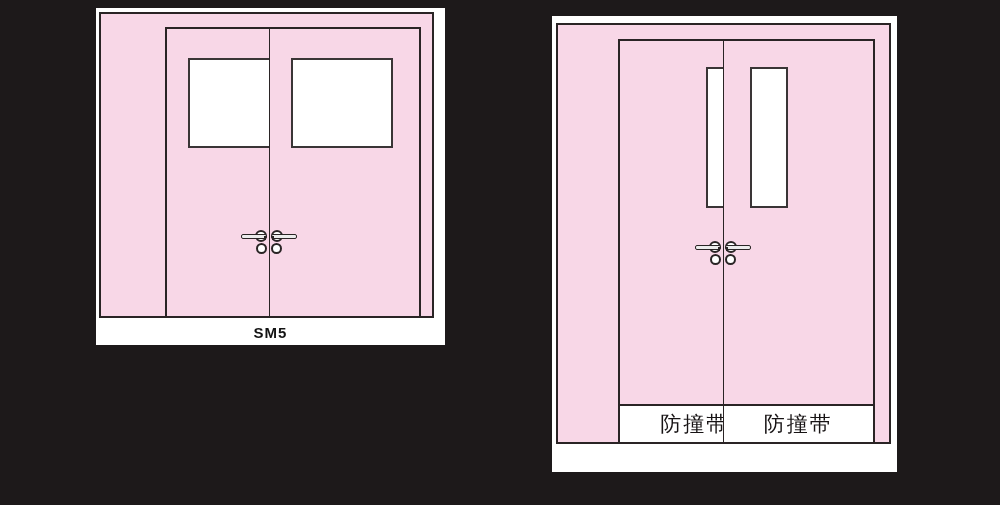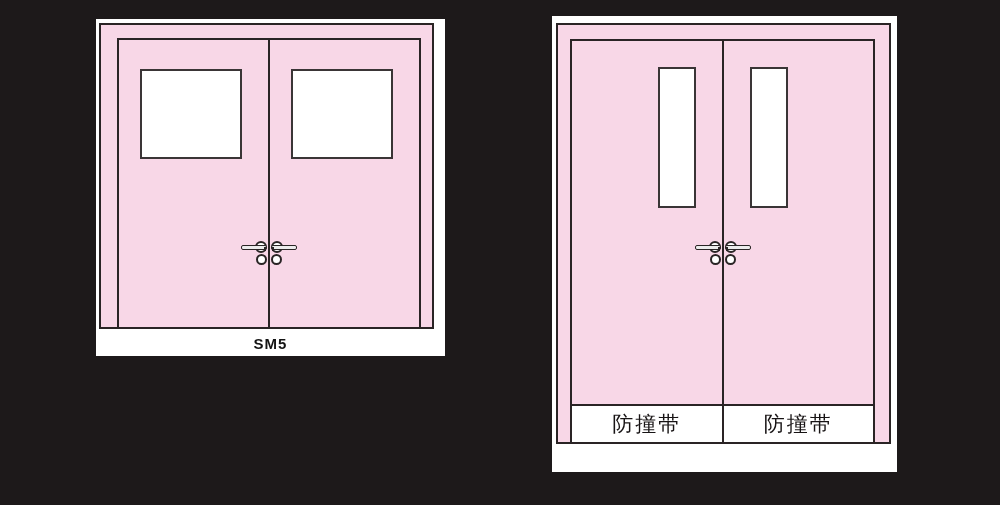--- a/index.html
+++ b/index.html
@@ -5,40 +5,41 @@
   * { margin:0; padding:0; box-sizing:border-box; }
   html,body { width:1000px; height:505px; overflow:hidden; }
   body {
     position:relative;
     background: var(--background, #1d191a);
     font-family: "Liberation Sans", sans-serif;
   }
 
   
   .figure { position:absolute; background: var(--panel-white, #ffffff); }
-  .fig1 { left:96px;  top:19px; width:349px; height:337px;padding-left:20px; }
+  .fig1 { left:96px;  top:8px; width:349px; height:337px;padding-left:20px; }
   .fig2 { left:552px; top:16px; width:345px; height:456px; }
 
   .frame {
     position:absolute;
     background: var(--door-pink, #f8d7e7);
     border: 2px solid var(--outline-dark, #2a2425);
   }
   .fig1 .frame { left:3px; top:4px; right:11px; bottom:27px; }
   .fig2 .frame { left:4px; top:7px; right:6px;  bottom:28px; }
 
   .opening { position:absolute; }
   .fig1 .opening { left:16px; top:13px; right:11px; bottom:0; }
   .fig2 .opening { left:12px; top:14px; right:14px; bottom:0; }
 
   .leaf {
     position:absolute; top:0; bottom:0; width:50%;
     background: var(--door-pink, #f8d7e7);
     border: 2px solid var(--outline-dark, #2a2425);
     border-bottom: none;
+    margin-left: 48px;
   }
   .leaf-left  { left:0;  border-right-width:1px; }
   .leaf-right { right:0; border-left-width:1px; }
 
   
   .window {
     position:absolute;
     background:#ffffff;
     border:2px solid #3a3536;
   }

